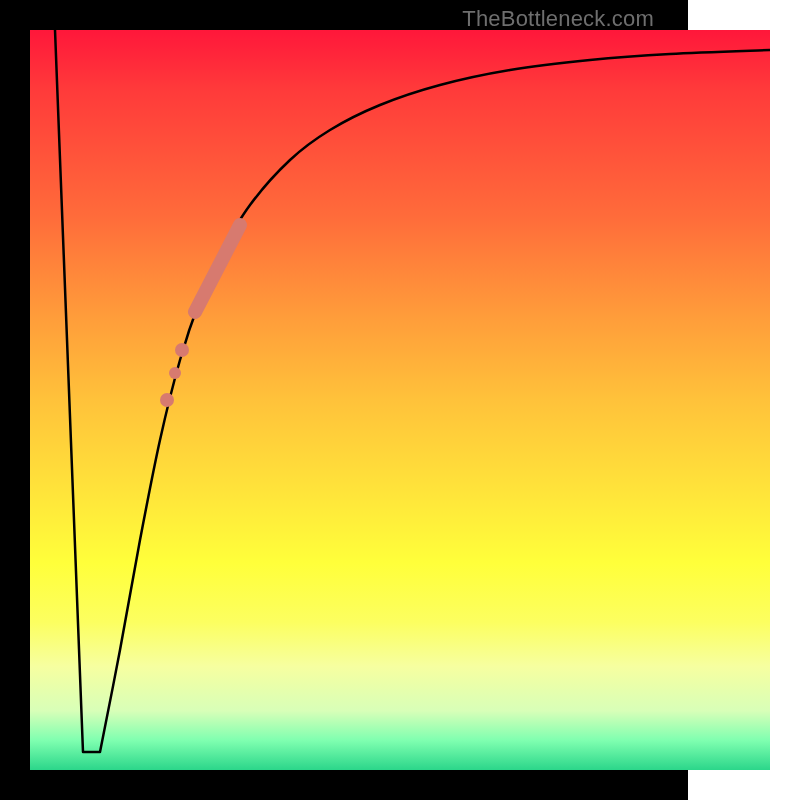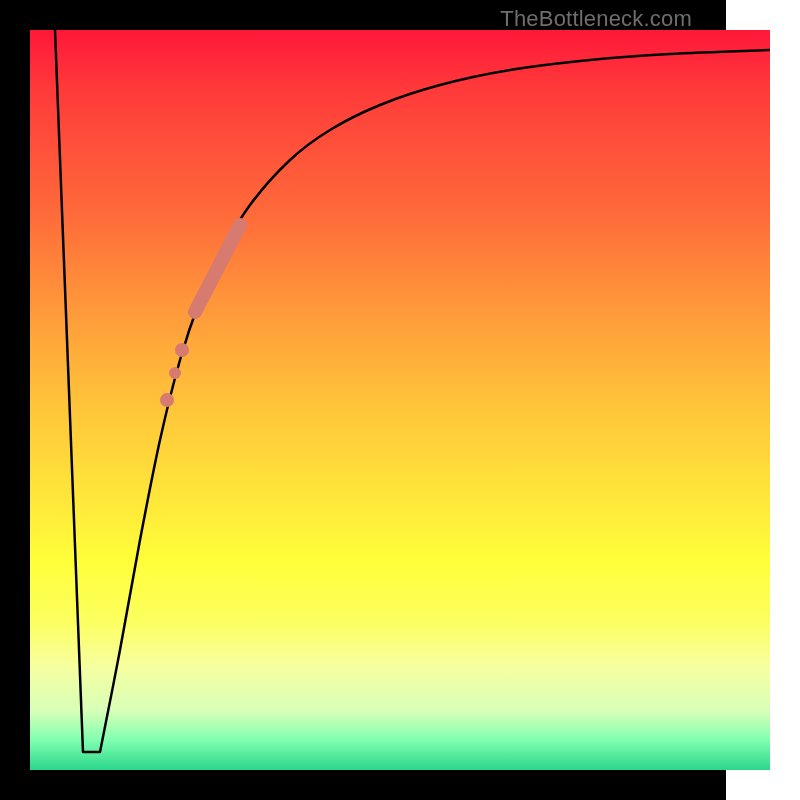--- a/index.html
+++ b/index.html
@@ -8,21 +8,20 @@
     width: 800px;
     height: 800px;
     overflow: hidden;
     font-family: Arial, Helvetica, sans-serif;
   }
   .chart-container {
     position: relative;
     width: 688px;
     height: 800px;
     background: #000;
-    padding-left: 38px;
   }
   .plot-area {
     position: absolute;
     left: 30px;
     top: 30px;
     width: 740px;
     height: 740px;
     background: linear-gradient(
       to bottom,
       #ff173a 0%,

